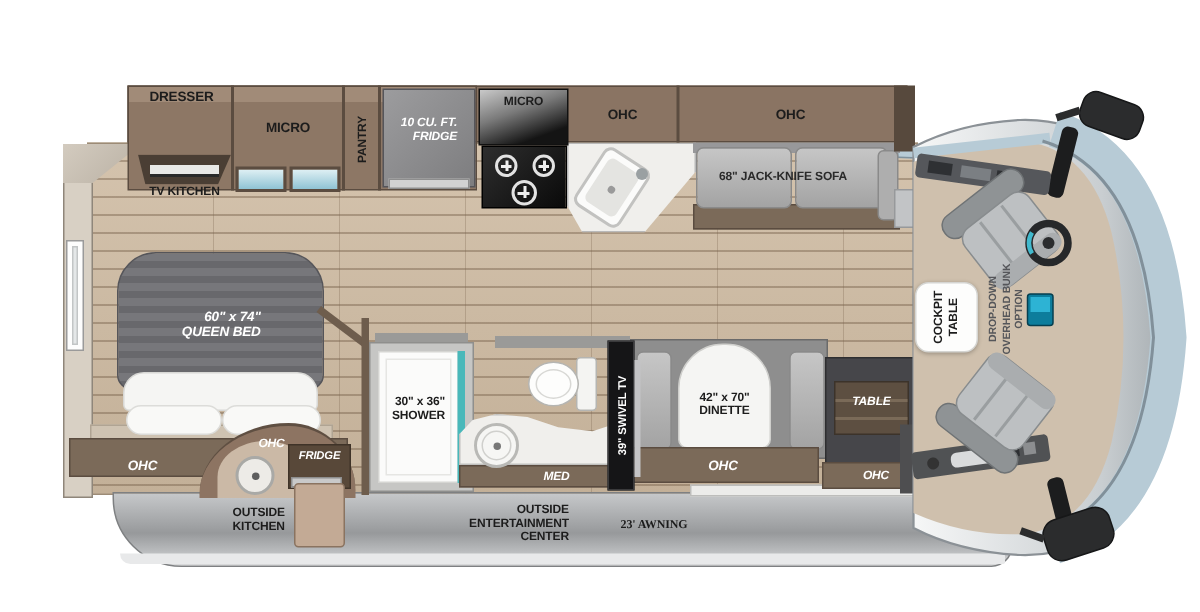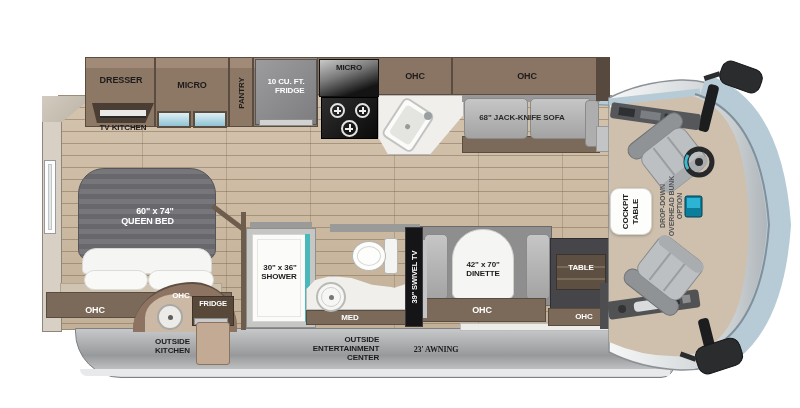--- a/index.html
+++ b/index.html
@@ -2,21 +2,21 @@
 <html><head>
 <meta charset="utf-8">
 <style>
   html,body{margin:0;padding:0;background:#fff;}
   #stage{position:relative;width:800px;height:408px;background:#fff;overflow:hidden;
          font-family:"Liberation Sans",sans-serif;}
   .abs{position:absolute;}
   .lbl{position:absolute;display:flex;align-items:center;justify-content:center;text-align:right;
        font:bold 9px/1.15 "Liberation Sans",sans-serif;color:#1c1c1c;letter-spacing:-.1px;
        white-space:pre-line;z-index:10;pointer-events:none;}
-  .lbl.white{color:#fff;}
+  .lbl.white{color:#fff;font-style:italic;}
   .lbl.s8{font-size:8px;}
   .lbl.s75{font-size:7.5px;}
   .vwrap{position:absolute;z-index:10;}
   .vin{transform-origin:0 0;transform:rotate(-90deg) translateX(-100%);
        display:flex;align-items:center;justify-content:center;text-align:center;
        white-space:pre-line;font:bold 8px/1.2 "Liberation Sans",sans-serif;color:#1c1c1c;letter-spacing:-.1px;}
   .floor{background-color:#cdbaa3;background-image:
      repeating-linear-gradient(180deg,rgba(0,0,0,0) 0 11px,rgba(120,98,76,.45) 11px 12px),
      repeating-linear-gradient(90deg,rgba(0,0,0,0) 0 83px,rgba(120,98,76,.30) 83px 84px),
      linear-gradient(180deg,#d4c3ad,#c3b098);}
@@ -47,21 +47,21 @@
 
   <div class="abs floor" style="left:58px;top:95px;width:554px;height:235px;z-index:0;border:1px solid #9c8b76;box-sizing:border-box;"></div>
 
   <div class="abs" style="left:598px;top:98px;width:96px;height:9px;background:#b7cbd6;border:1px solid #7f919c;transform:rotate(2deg);z-index:2;box-sizing:border-box;"></div>
 
   <div class="abs brown" style="left:85px;top:57px;width:520px;height:38px;z-index:2;"></div>
   <div class="abs brown" style="left:85px;top:57px;width:233px;height:70px;background:linear-gradient(180deg,#a18b78 0 10px,#8d7765 10px);z-index:3;"></div>
   <div class="abs" style="left:154px;top:57px;width:2px;height:70px;background:#5b4c40;z-index:4;"></div>
   <div class="abs" style="left:228px;top:57px;width:2px;height:70px;background:#5b4c40;z-index:4;"></div>
   <div class="abs" style="left:252px;top:57px;width:2px;height:70px;background:#5b4c40;z-index:4;"></div>
-  <div class="lbl" style="left:90px;top:74px;width:62px;height:12px;">DRESSER</div>
+  <div class="lbl" style="left:90px;top:58px;width:62px;height:12px;">DRESSER</div>
   <div class="lbl" style="left:158px;top:79px;width:68px;height:12px;">MICRO</div>
   <div class="vwrap" style="left:231px;top:62px;width:21px;height:62px;">
     <div class="vin" style="width:62px;height:21px;">PANTRY</div>
   </div>
 
   <div class="abs" style="left:92px;top:103px;width:62px;height:20px;background:#4a3e34;clip-path:polygon(0 0,100% 0,86% 100%,8% 100%);z-index:4;">
     <div class="abs" style="left:8px;top:7px;width:46px;height:6px;background:#e9e9e7;border-bottom:2px solid #2a2a2a;"></div>
   </div>
   <div class="lbl s8" style="left:92px;top:122px;width:62px;height:12px;">TV KITCHEN</div>
 
@@ -145,21 +145,21 @@
     <div class="abs" style="left:4px;top:4px;right:4px;bottom:4px;border:1px solid #d8d8d5;border-radius:50%;"></div>
   </div>
 
   <div class="abs" style="left:306px;top:276px;width:114px;height:34px;background:#f0efec;border:1px solid #c0c0be;
               clip-path:polygon(0 40%,8% 12%,22% 0,40% 6%,58% 26%,78% 34%,100% 10%,100% 100%,0 100%);z-index:3;box-sizing:border-box;"></div>
   <div class="abs" style="left:316px;top:282px;width:30px;height:30px;background:#f6f6f4;border:2px solid #b9b9b6;border-radius:50%;z-index:4;box-sizing:border-box;">
     <div class="abs" style="left:3px;top:3px;right:3px;bottom:3px;border:1px solid #d0d0cd;border-radius:50%;"></div>
     <div class="abs" style="left:11px;top:11px;width:5px;height:5px;background:#777;border-radius:50%;"></div>
   </div>
   <div class="abs dkbrown" style="left:306px;top:310px;width:114px;height:15px;z-index:3;"></div>
-  <div class="lbl white s8" style="left:293px;top:311px;width:114px;height:13px;">MED</div>
+  <div class="lbl white s8" style="left:314px;top:311px;width:114px;height:13px;">MED</div>
 
   <div class="abs" style="left:405px;top:227px;width:18px;height:100px;background:#151517;border:1px solid #3a3a3c;z-index:4;box-sizing:border-box;"></div>
   <div class="abs" style="left:423px;top:240px;width:4px;height:78px;background:#c4c4c6;z-index:4;"></div>
   <div class="vwrap" style="left:405px;top:227px;width:18px;height:100px;">
     <div class="vin s75" style="width:100px;height:18px;color:#fff;font-size:7.5px;">39" SWIVEL TV</div>
   </div>
 
   <div class="abs" style="left:420px;top:226px;width:132px;height:80px;background:#8e8e8e;border:1px solid #6a6a6a;z-index:2;box-sizing:border-box;"></div>
   <div class="abs cush" style="left:424px;top:234px;width:24px;height:66px;z-index:3;"></div>
   <div class="abs cush" style="left:526px;top:234px;width:24px;height:66px;z-index:3;"></div>

